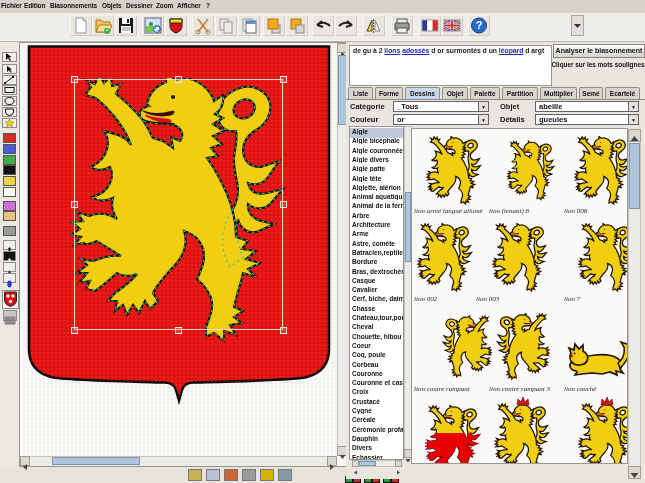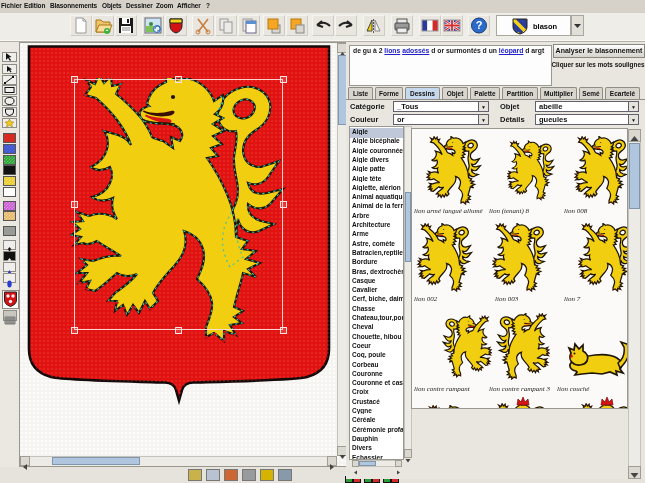--- a/index.html
+++ b/index.html
@@ -23,21 +23,21 @@
 #blazontext a { color:#2222cc; text-decoration:underline; }
 #analyserbtn { position:absolute; left:207px; top:2px; width:92px; height:14px; background:linear-gradient(#ffffff,#d5d2cb); border:1px solid #8a8780; font-size:7px; font-weight:bold; text-align:center; line-height:12px; color:#111; white-space:nowrap; }
 #cliquer { position:absolute; left:204px; top:16px; width:96px; height:13px; font-size:6.4px; font-weight:bold; text-align:center; line-height:13px; color:#111; white-space:nowrap; }
 .tab { position:absolute; top:45px; height:12px; background:#d8d5cf; border:1px solid #8f8c85; border-bottom:none; border-radius:2px 2px 0 0; font-size:6.5px; font-weight:bold; text-align:center; color:#111; white-space:nowrap; }
 .tabsel { background:#c6d8ee; }
 .flabel { position:absolute; font-size:7.5px; font-weight:bold; color:#111; }
 .combo { position:absolute; height:11px; background:#fff; border:1px solid #63606e; font-size:7.5px; font-weight:bold; padding-left:3px; line-height:9px; color:#111; }
 .combo .arr { position:absolute; right:-1px; top:-1px; width:11px; height:11px; background:#e6e3dd; border:1px solid #63606e; text-align:center; font-size:5px; line-height:10px; color:#111; }
 #listbox { position:absolute; left:3px; top:84px; width:55px; height:334px; background:#fff; border:1px solid #9a978f; overflow:hidden; }
 .litem { position:absolute; left:2px; width:60px; font-size:6.5px; font-weight:bold; white-space:nowrap; color:#111; overflow:hidden; }
-#gridbox { position:absolute; left:65px; top:86px; width:217px; height:281px; background:#fbfaf8; background-image:radial-gradient(circle, rgba(255,255,255,1) 0.6px, rgba(0,0,0,0) 0.7px); background-size:4px 4px; border:1px solid #9a978f; overflow:hidden; }
+#gridbox { position:absolute; left:65px; top:86px; width:217px; height:336px; background:#fbfaf8; background-image:radial-gradient(circle, rgba(255,255,255,1) 0.6px, rgba(0,0,0,0) 0.7px); background-size:4px 4px; border:1px solid #9a978f; overflow:hidden; }
 .cap { position:absolute; font-family:"Liberation Serif", serif; font-style:italic; font-size:7px; color:#222; white-space:nowrap; }
 #bottomstrip { position:absolute; left:0; top:467px; width:645px; height:16px; background:#e6e3dd; z-index:0; }
 </style>
 </head>
 <body>
 <div id="app">
 <svg width="0" height="0" style="position:absolute">
       <defs>
         <g id="lionsym">
           <path d="M 230 262
@@ -269,35 +269,20 @@
           <path d="M10 4 v11 M2 9.5 h16" stroke="#fff" stroke-width="3.4"></path>
           <path d="M10 4 v11 M2 9.5 h16" stroke="#d42a2a" stroke-width="1.8"></path>
           <rect x="2" y="4" width="16" height="11" fill="none" stroke="#999"></rect>
         </svg>
       </div>
 <div class="tbtn" style="left:468px">
         <svg width="20" height="19" viewBox="0 0 20 19" style="position:absolute;left:0;top:0">
           <circle cx="10" cy="9.5" r="7.5" fill="#2a6ac8" stroke="#1a3a78"></circle>
           <text x="10" y="13" font-size="11" font-weight="bold" fill="#fff" text-anchor="middle" font-family="Liberation Sans">?</text>
         </svg>
-      </div>
-<div style="position:absolute;left:496px;top:2px;width:75px;height:21px;background:#fdfdfd;border:1px solid #aaa79f">
-        <svg width="16" height="17" viewBox="0 0 16 17" style="position:absolute;left:15px;top:2px">
-          <defs>
-            <clipPath id="shc">
-              <path d="M1 1 h14 v8 q0 5 -7 7 q-7 -2 -7 -7 z"></path>
-            </clipPath>
-          </defs>
-          <g clip-path="url(#shc)">
-            <rect x="0" y="0" width="16" height="17" fill="#f5d216"></rect>
-            <path d="M-4 1 l14 14 M1 -4 l14 14 M-9 1 l14 14 M6 -4 l14 14" stroke="#2a3b9e" stroke-width="3.4"></path>
-          </g>
-          <path d="M1 1 h14 v8 q0 5 -7 7 q-7 -2 -7 -7 z" fill="none" stroke="#222"></path>
-        </svg>
-        <span style="position:absolute;left:36px;top:6px;font-size:7.5px;font-weight:bold">blason</span>
       </div>
 <div style="position:absolute;left:571px;top:2px;width:13px;height:21px;background:#e2dfd9;border:1px solid #aaa79f"><svg width="11" height="19">
           <path d="M2 8 l3.5 4 l3.5 -4 z" fill="#333"></path>
         </svg></div>
 </div>
 <div id="tbsep"></div>
 <div id="leftbar">
 <div class="ltool" style="left:2px;top:52px">
         <svg width="13" height="8" viewBox="0 0 13 8" style="position:absolute;left:0;top:0">
           <path d="M3 0 L3 7 L5 5 L7 8 L8 7 L6 4.5 L8.5 4 z" fill="#111"></path>
@@ -678,42 +663,42 @@
         <svg class="abs" style="left:4px;top:94px" width="58" height="70" viewBox="68 66 220 278">
           <use href="#lionsym"></use>
         </svg>
         <svg class="abs" style="left:80px;top:94px" width="56" height="70" viewBox="68 66 220 278">
           <use href="#lionsym"></use>
         </svg>
         <svg class="abs" style="left:166px;top:94px" width="56" height="70" viewBox="68 66 220 278">
           <use href="#lionsym"></use>
         </svg>
         <div class="cap" style="left:2px;top:166px">lion 002</div>
-        <div class="cap" style="left:83px;top:166px">lion 003</div>
+        <div class="cap" style="left:64px;top:166px">lion 003</div>
         <div class="cap" style="left:152px;top:166px">lion 7</div>
         <svg class="abs" style="left:30px;top:186px" width="50" height="64" viewBox="68 66 220 278">
           <g transform="translate(356,0) scale(-1,1)">
             <use href="#lionsym"></use>
           </g>
         </svg>
         <svg class="abs" style="left:84px;top:184px" width="54" height="68" viewBox="68 66 220 278">
           <g transform="translate(356,0) scale(-1,1)">
             <use href="#lionsym"></use>
           </g>
         </svg>
         <svg class="abs" style="left:152px;top:208px" width="66" height="42" viewBox="0 0 66 42">
 <path d="M 12 34 C 6 33 4 28 8 25 C 13 21 22 19 31 18 C 40 17 48 18 53 21 C 58 24 59 29 56 32 L 59 36 L 52 34 L 53 38 L 46 35 L 38 37 L 28 36 L 18 37 L 11 38 L 13 35 Z" fill="#f2ce10" stroke="#1d1404" stroke-width="1.7"></path>
 <path d="M 9 26 C 6 24 5 20 7 16 L 5 11 L 10 13 L 11 7 L 15 12 L 19 8 L 19 14 C 23 16 25 20 23 24 C 21 28 14 29 10 27 Z" fill="#f2ce10" stroke="#1d1404" stroke-width="1.7"></path>
 <path d="M 54 26 C 58 23 61 17 60 10 L 57 5 L 63 7 C 66 13 65 21 59 28 L 56 31 Z" fill="#f2ce10" stroke="#1d1404" stroke-width="1.5"></path>
 <path d="M 8 17 C 6.5 18 6 19.5 6.5 21 L 9 20 Z" fill="#d41414"></path>
 <circle cx="10.5" cy="16.5" r="1" fill="#1d1404"></circle>
 </svg>
         <div class="cap" style="left:2px;top:256px">lion contre rampant</div>
         <div class="cap" style="left:77px;top:256px">lion contre rampant 3</div>
-        <div class="cap" style="left:145px;top:256px">lion couché</div>
+        <div class="cap" style="left:152px;top:256px">lion couché</div>
         <svg class="abs" style="left:13px;top:276px" width="56" height="70" viewBox="68 66 220 278">
           <use href="#lionsym"></use>
         </svg>
         <svg class="abs" style="left:13px;top:276px;clip-path:inset(40% 0 0 0);filter:hue-rotate(-62deg) saturate(8) brightness(0.9)" width="56" height="70" viewBox="68 66 220 278">
           <use href="#lionsym"></use>
         </svg>
         <svg class="abs" style="left:82px;top:274px" width="56" height="70" viewBox="68 66 220 278">
           <use href="#lionsym"></use>
         </svg>
         <svg class="abs" style="left:166px;top:274px" width="56" height="70" viewBox="68 66 220 278">

